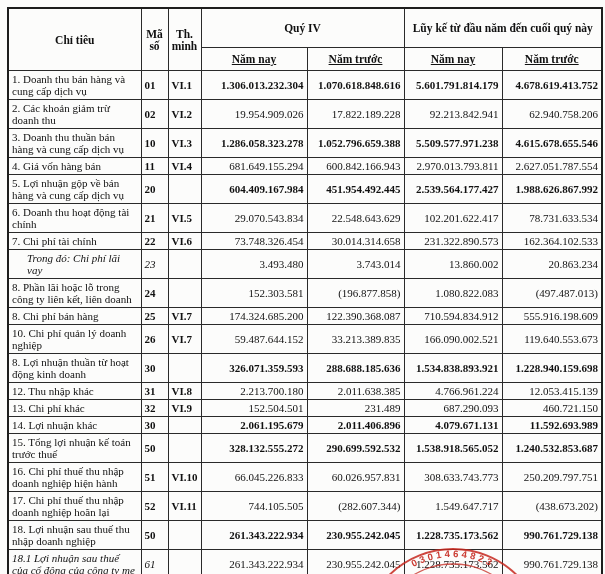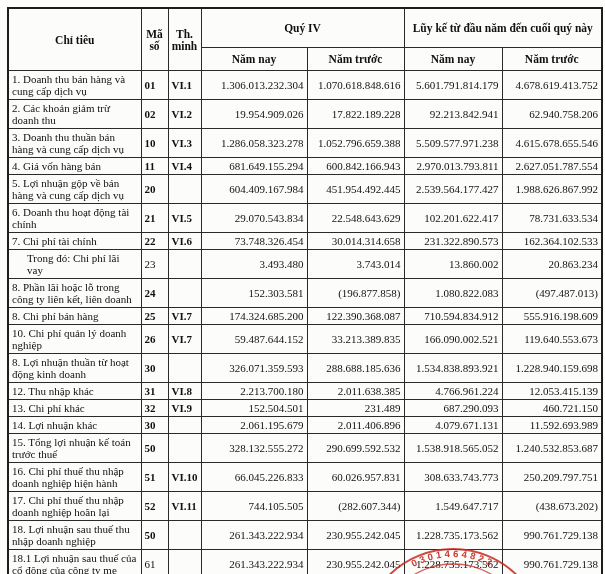--- a/index.html
+++ b/index.html
@@ -20,27 +20,27 @@
     border:1px solid #2a2a2a;
     font-size:11px; line-height:12px;
     padding:2px 3px; vertical-align:middle;
     overflow:hidden;
   }
   .fin thead th {
     font-weight:bold; text-align:center; font-size:11.5px;
     white-space:pre-line;
   }
   .fin thead tr.group-row th { height:34px; }
-  .fin thead tr.sub-row th { height:18px; }
+  .fin thead tr.sub-row th { height:18px;text-decoration:underline; }
   .c-label { text-align:left; font-size:11.5px; }
   .c-code, .c-note { text-align:left; font-weight:bold; }
   .c-num  { text-align:right; padding-right:4px; font-size:11px; }
-  tr.bold-values .c-num { font-weight:normal; }
+  tr.bold-values .c-num { font-weight:bold; }
   td.bold-label { font-weight:normal; }
-  tr.italic-row .c-label, tr.italic-row .c-code { font-weight:normal;margin-left:12px; }
+  tr.italic-row .c-label, tr.italic-row .c-code { font-style:italic; font-weight:normal;margin-left:12px; }
   tr.indent-row .c-label { padding-left:18px; }
   .stamp-svg { position:absolute; left:352px; top:540px; width:205px; height:34px; z-index:5; }
 </style>
 </head>
 <body>
 
 <div class="sheet">
 
   <table class="fin">
     <colgroup>

